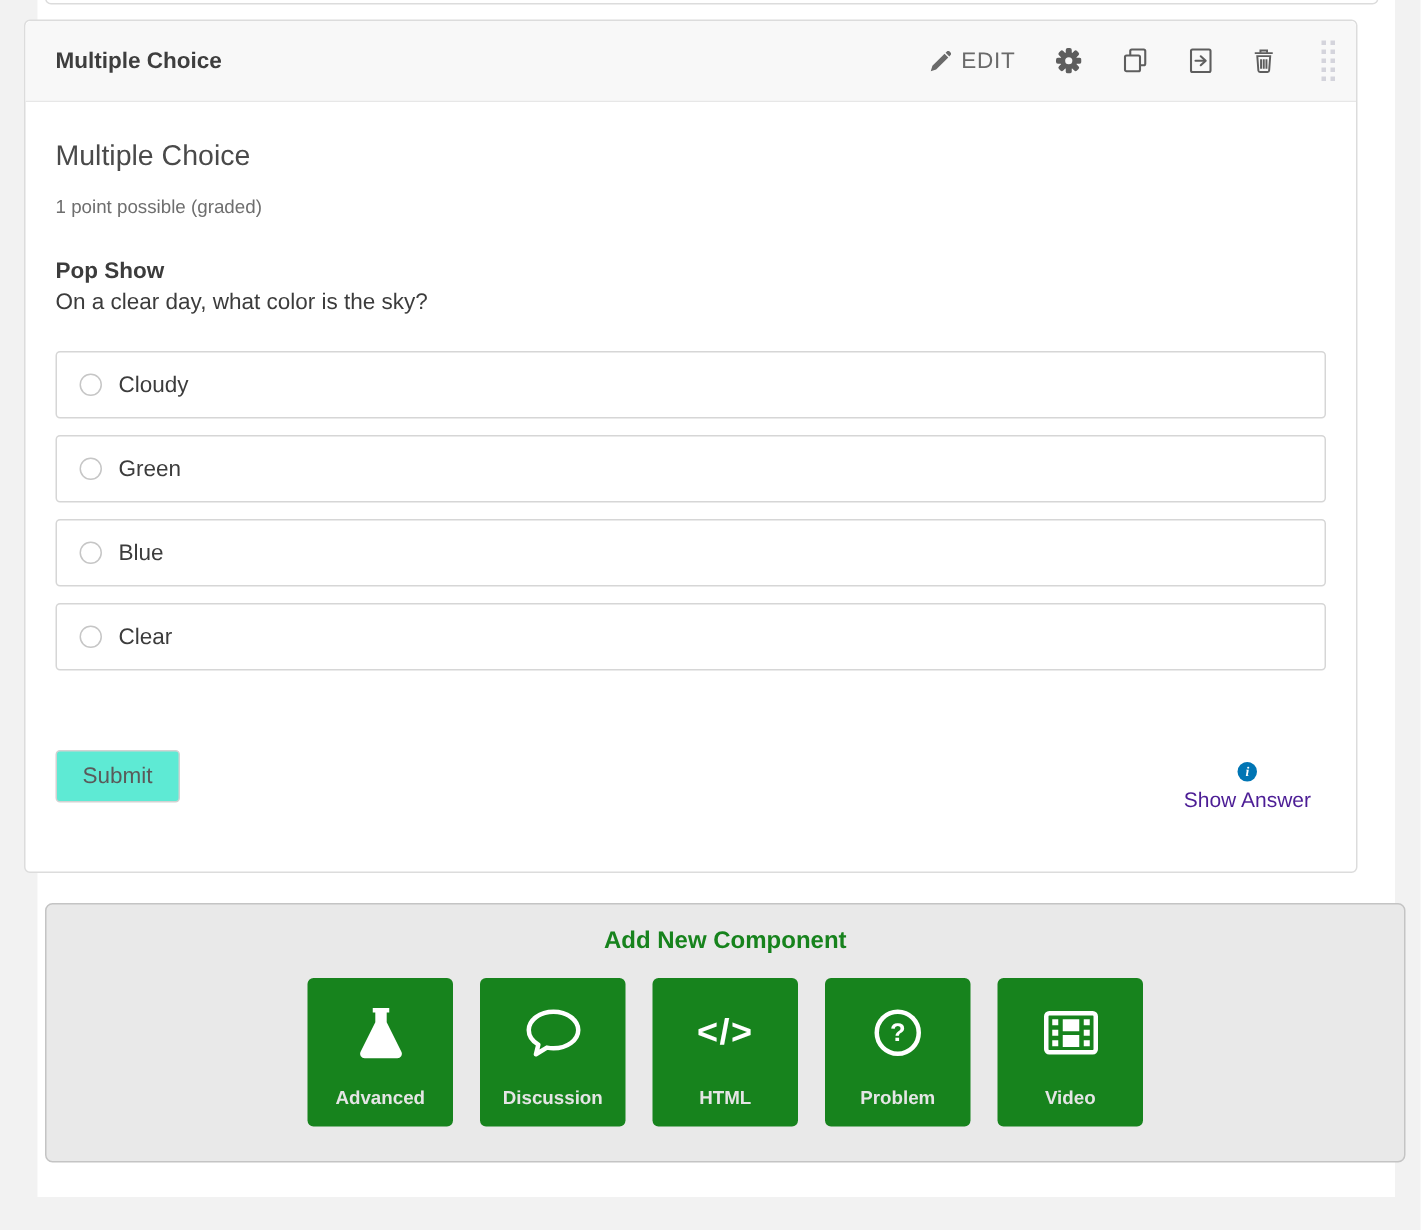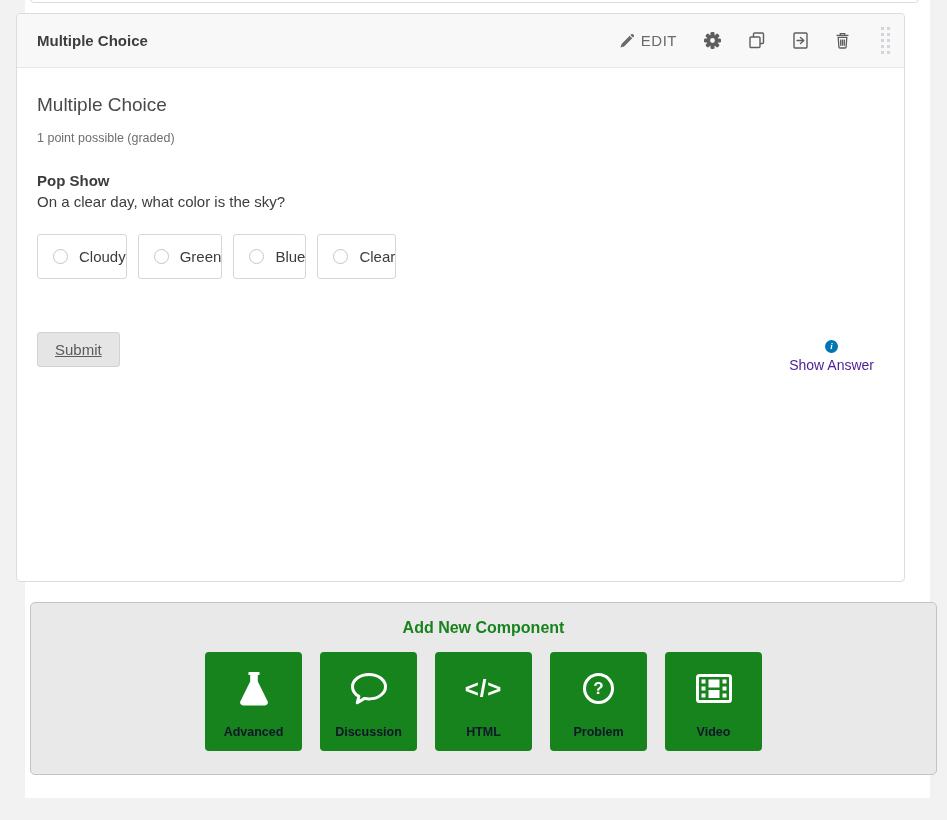--- a/index.html
+++ b/index.html
@@ -38,35 +38,35 @@
     display: grid; grid-template-columns: repeat(2, 3px); grid-auto-rows: 3px;
     gap: 3px; margin-left: 4px; cursor: grab;
   }
   .drag-handle i { background: #d4d4dc; display:block; }
   
   .mc-body { padding: 0 20px; }
   .prob-heading { margin-top: 26px; font-size: 19px; font-weight: 400; color: #4a4a4a; }
   .prob-points { margin-top: 15px; font-size: 12.5px; color: #6e6e6e; }
   .prob-label { margin-top: 27px; font-size: 15px; font-weight: bold; color: #3c3c3c; }
   .prob-question { margin-top: 4px; font-size: 15px; color: #3c3c3c; }
-  .options { margin-top: 24px; display: flex; flex-direction: row; gap: 11px; }
+  .options { margin-top: 24px; display: flex; flex-direction: column; gap: 11px; }
   .option {
     height: 45px; border: 1px solid #d6d6d6; border-radius: 3px; background: #fff;
     display: flex; align-items: center; padding-left: 15px; gap: 11px; cursor: pointer;
   }
   .radio {
     width: 15px; height: 15px; border: 1px solid #c6c6c6; border-radius: 50%;
     background: #fff; flex: 0 0 auto;
   }
   .option-label { font-size: 15px; color: #3c3c3c; }
   .actions-row { margin-top: 53px; display: flex; justify-content: space-between; align-items: flex-start; }
   .submit-btn {
     font-family: inherit; font-size: 15px; color: #5a5a5a;
-    background: #e5e5e5; border: 1px solid #d2d2d2; border-radius: 3px;
-    padding: 8px 17px; cursor: pointer; text-decoration: underline;
+    background: #5eead4; border: 1px solid #d2d2d2; border-radius: 3px;
+    padding: 8px 17px; cursor: pointer;
   }
   .show-answer-wrap { display: flex; flex-direction: column; align-items: center; gap: 4px; margin: 8px 10px 0 0; }
   .info-icon {
     width: 13px; height: 13px; border-radius: 50%; background: #0075b4;
     color: #fff; font-size: 9px; font-weight: bold; font-style: italic;
     display: flex; align-items: center; justify-content: center; line-height: 1;
     font-family: "Liberation Serif", serif;
   }
   .show-answer-link { font-size: 14px; color: #4c1d95; cursor: pointer; text-decoration: none; }
   
@@ -75,21 +75,21 @@
     background: #e9e9e9; border: 1px solid #c4c4c4; border-radius: 5px;
   }
   .add-title { margin-top: 16px; text-align: center; font-size: 16px; font-weight: bold; color: #17831d; }
   .add-buttons { margin-top: 15px; display: flex; justify-content: center; gap: 18px; }
   .add-btn {
     width: 97px; height: 99px; background: #17831d; border: none; border-radius: 4px;
     display: flex; flex-direction: column; align-items: center; cursor: pointer;
     padding-bottom: 12px; color: #fff;
   }
   .add-btn .icon-wrap { flex: 1; display: flex; align-items: center; justify-content: center; }
-  .add-btn .btn-label { font-size: 12.5px; font-weight: bold; color: #0f172a; font-family: inherit; }
+  .add-btn .btn-label { font-size: 12.5px; font-weight: bold; color: #e5e5e5; font-family: inherit; }
   .code-glyph { font-size: 24px; font-weight: bold; color: #fff; letter-spacing: 1px; }
   .q-circle {
     width: 31px; height: 31px; border: 3px solid #fff; border-radius: 50%;
     display: flex; align-items: center; justify-content: center;
   }
   .q-glyph { font-size: 17px; font-weight: bold; color: #fff; }
   svg { display: block; }
 </style>
 </head>
 <body>

